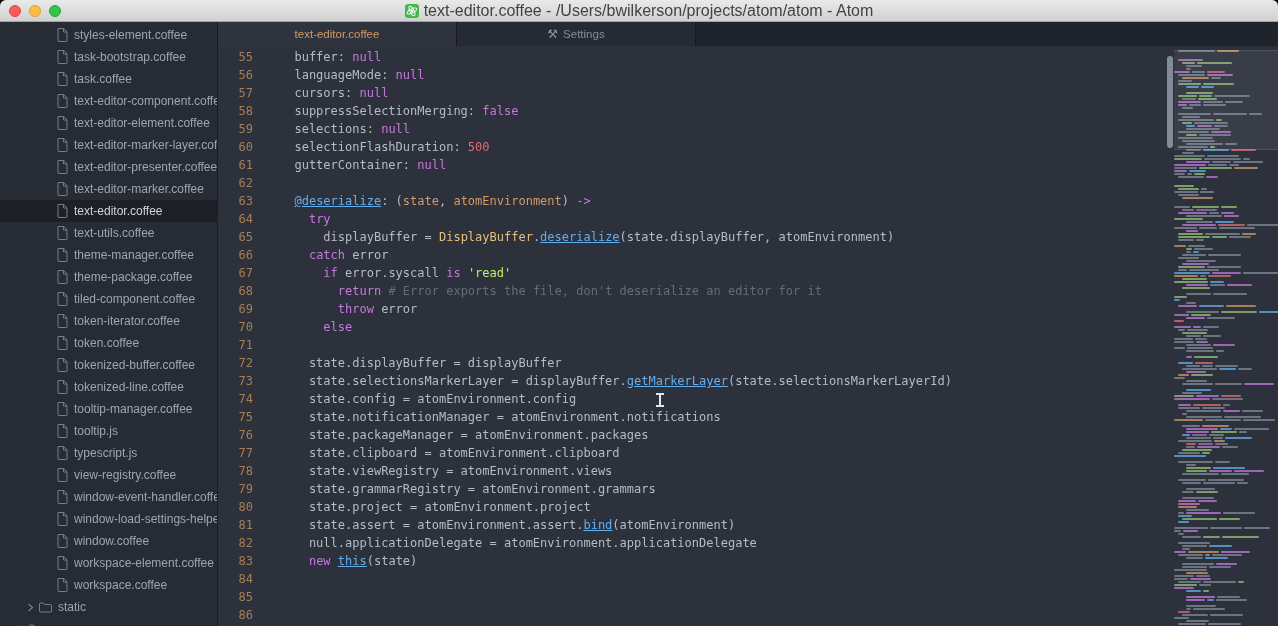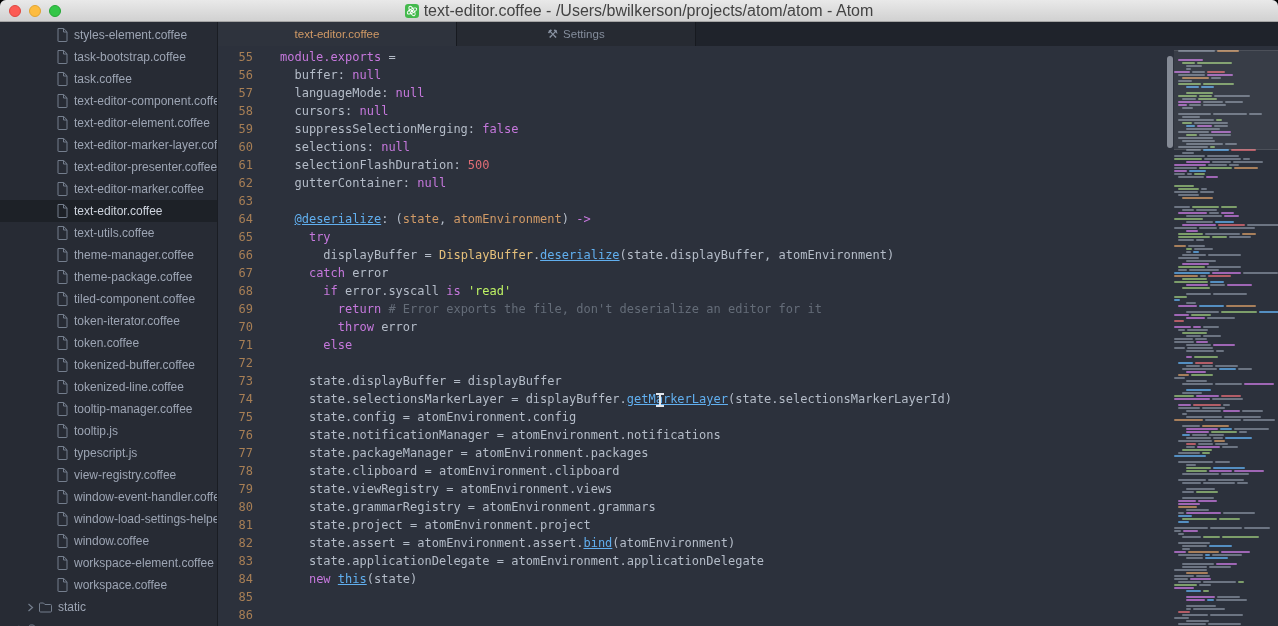--- a/index.html
+++ b/index.html
@@ -408,21 +408,20 @@
             <div class="lnum">79</div>
             <div class="lnum">80</div>
             <div class="lnum">81</div>
             <div class="lnum">82</div>
             <div class="lnum">83</div>
             <div class="lnum">84</div>
             <div class="lnum">85</div>
             <div class="lnum">86</div>
           </div>
         <div class="codepane" id="codepane">
-            <div class="code-line"><span class="tk-k">module.exports</span><span class="tk-d"> =</span></div>
             <div class="code-line"><span class="tk-d">  buffer: </span><span class="tk-k">null</span></div>
             <div class="code-line"><span class="tk-d">  languageMode: </span><span class="tk-k">null</span></div>
             <div class="code-line"><span class="tk-d">  cursors: </span><span class="tk-k">null</span></div>
             <div class="code-line"><span class="tk-d">  suppressSelectionMerging: </span><span class="tk-k">false</span></div>
             <div class="code-line"><span class="tk-d">  selections: </span><span class="tk-k">null</span></div>
             <div class="code-line"><span class="tk-d">  selectionFlashDuration: </span><span class="tk-nu">500</span></div>
             <div class="code-line"><span class="tk-d">  gutterContainer: </span><span class="tk-k">null</span></div>
             <div class="code-line"></div>
             <div class="code-line"><span class="tk-d">  </span><span class="tk-f">@deserialize</span><span class="tk-d">: (</span><span class="tk-p">state</span><span class="tk-d">, </span><span class="tk-p">atomEnvironment</span><span class="tk-d">) </span><span class="tk-k">-&gt;</span></div>
             <div class="code-line"><span class="tk-d">    </span><span class="tk-k">try</span></div>
@@ -436,21 +435,21 @@
             <div class="code-line"><span class="tk-d">    state.displayBuffer = displayBuffer</span></div>
             <div class="code-line"><span class="tk-d">    state.selectionsMarkerLayer = displayBuffer.</span><span class="tk-f">getMarkerLayer</span><span class="tk-d">(state.selectionsMarkerLayerId)</span></div>
             <div class="code-line"><span class="tk-d">    state.config = atomEnvironment.config</span></div>
             <div class="code-line"><span class="tk-d">    state.notificationManager = atomEnvironment.notifications</span></div>
             <div class="code-line"><span class="tk-d">    state.packageManager = atomEnvironment.packages</span></div>
             <div class="code-line"><span class="tk-d">    state.clipboard = atomEnvironment.clipboard</span></div>
             <div class="code-line"><span class="tk-d">    state.viewRegistry = atomEnvironment.views</span></div>
             <div class="code-line"><span class="tk-d">    state.grammarRegistry = atomEnvironment.grammars</span></div>
             <div class="code-line"><span class="tk-d">    state.project = atomEnvironment.project</span></div>
             <div class="code-line"><span class="tk-d">    state.assert = atomEnvironment.assert.</span><span class="tk-f">bind</span><span class="tk-d">(atomEnvironment)</span></div>
-            <div class="code-line"><span class="tk-d">    state.applicationDelegate = atomEnvironment.applicationDelegate</span></div>
+            <div class="code-line"><span class="tk-d">    null.applicationDelegate = atomEnvironment.applicationDelegate</span></div>
             <div class="code-line"><span class="tk-d">    </span><span class="tk-k">new</span><span class="tk-d"> </span><span class="tk-f">this</span><span class="tk-d">(state)</span></div>
             <div class="code-line"></div>
           </div>
         <div class="vscroll">
           <div class="thumb"></div>
         </div>
         <div class="minimap" id="minimap">
           <div class="mm-visible"></div>
         <div class="mm-row" style="padding-left: 4px;">
               <span class="mm-seg" style="width: 36.5383px; background: rgb(130, 139, 153); opacity: 0.75;"></span>

